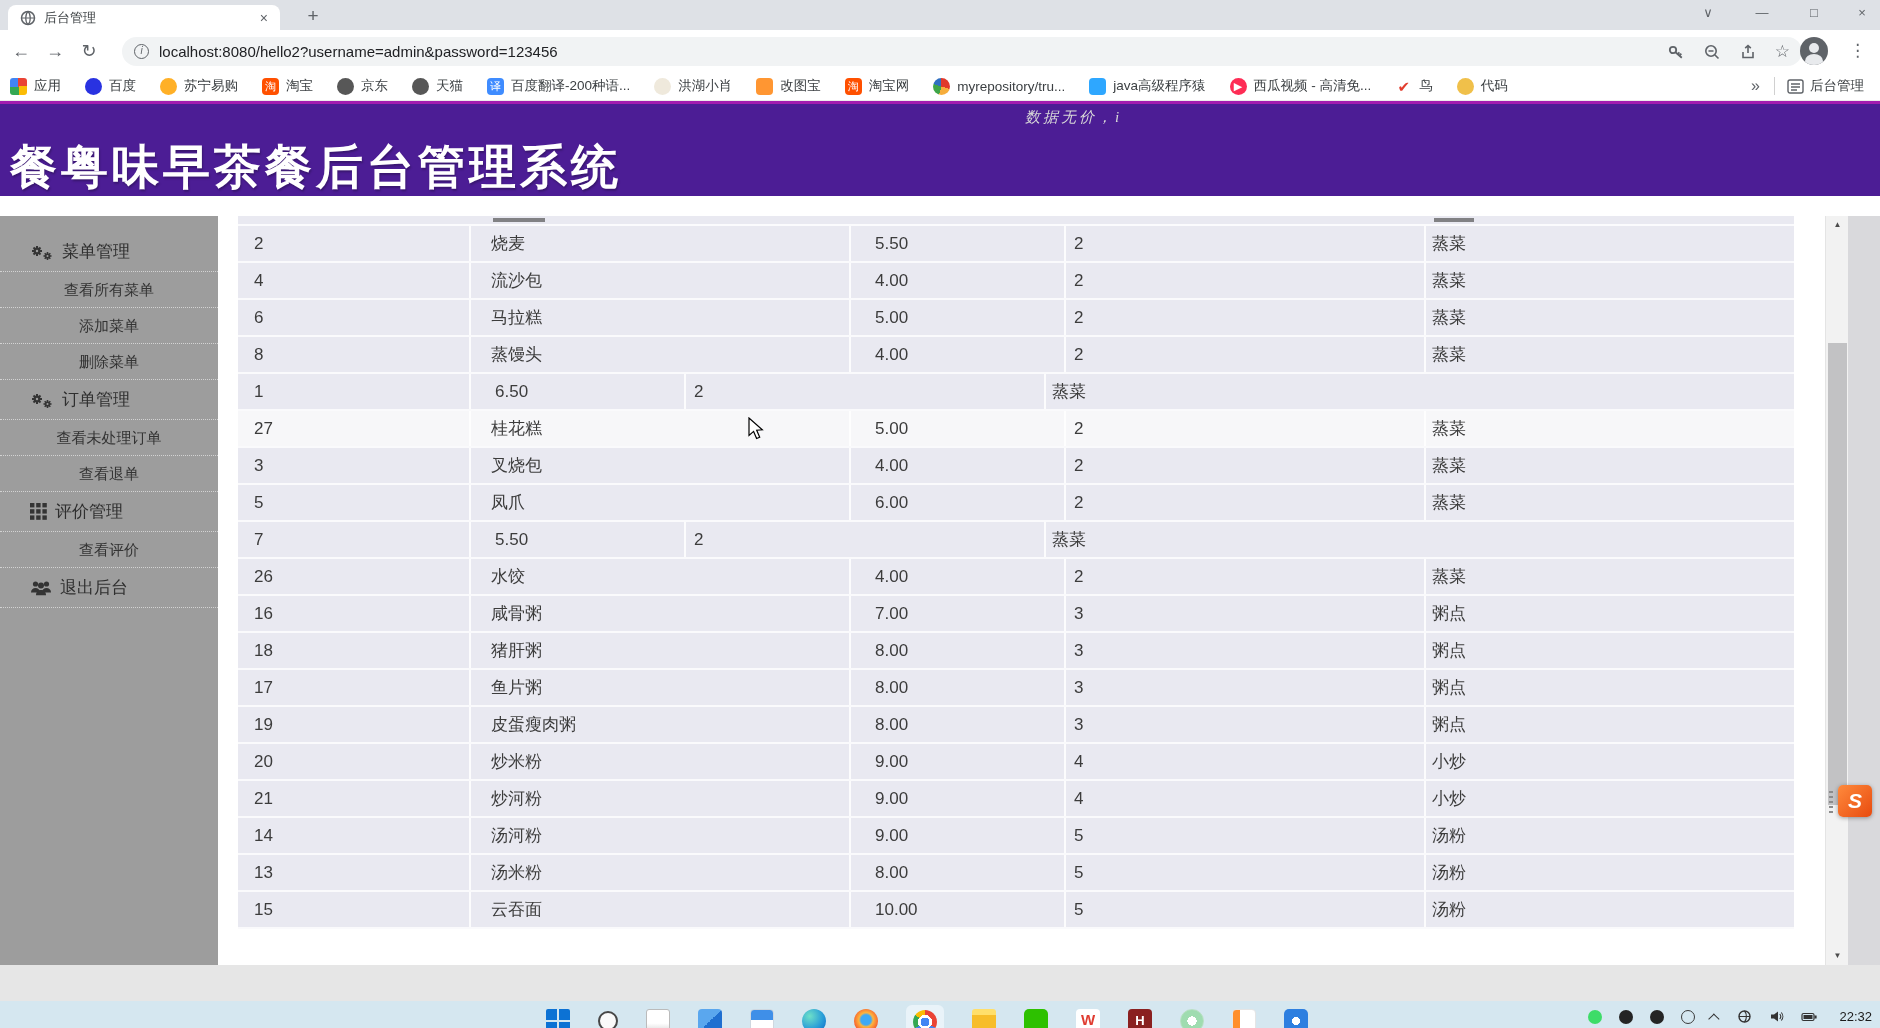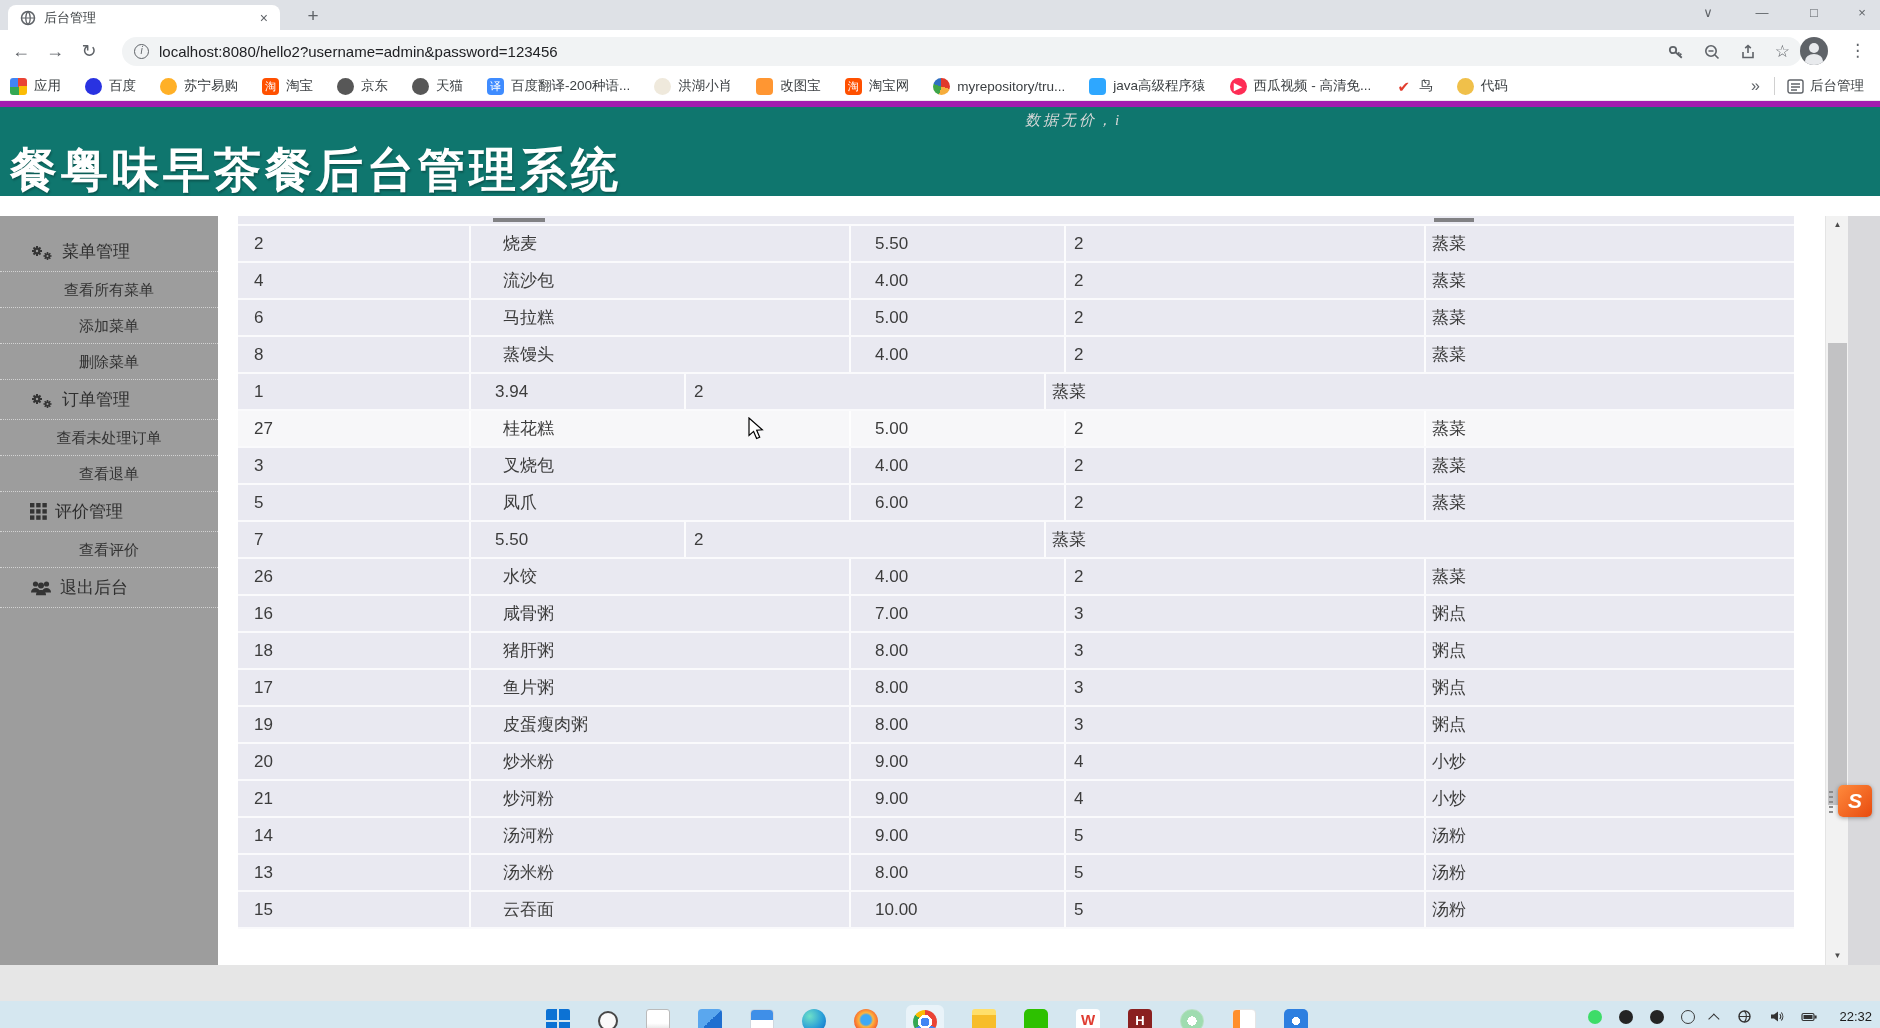--- a/index.html
+++ b/index.html
@@ -39,22 +39,22 @@
          text-align:center; flex:none; overflow:hidden; }
   .fav-apps { background:conic-gradient(#ea4335 0 25%,#fbbc05 0 50%,#34a853 0 75%,#4285f4 0); border-radius:3px; }
   .fav-multi { background:conic-gradient(#e0392b 0 30%,#f6ad3c 0 55%,#3fa548 0 80%,#2f6fc1 0); border-radius:50%; }
   .fav-bird { background:transparent; color:#e23d2e; font-size:15px; font-weight:bold; }
   .bm-right { margin-left:auto; display:flex; align-items:center; flex:none; }
   .chev2 { font-size:16px; color:#5f6368; margin-right:14px; }
   .bm-div { width:1px; height:18px; background:#d0d0d0; margin-right:12px; }
   .reading-label { font-size:13.5px; color:#3c4043; margin-left:6px; width:60px; overflow:hidden; white-space:nowrap; }
 
   
-  .page-header { position:absolute; left:0; top:101px; width:1880px; height:95px; background:#0f766e;
-                 border-top:6px solid #a21caf; overflow:hidden; }
+  .page-header { position:absolute; left:0; top:101px; width:1880px; height:95px; background:#4c1d95;
+                 border-top:3px solid #a21caf; overflow:hidden; }
   .marquee { position:absolute; left:1025px; top:4px; font-size:15px; color:#d8d8d8; letter-spacing:3px;
              font-family:"Liberation Serif","DejaVu Serif",serif; font-style:italic; }
   .site-title { position:absolute; left:10px; top:32px; font-size:47px; color:#fff; font-weight:bold;
                 letter-spacing:4px; font-family:"DejaVu Serif","Liberation Serif",serif;
                 text-shadow:1px 2px 2px rgba(0,0,0,.25); white-space:nowrap; }
 
   .page-body { position:absolute; left:0; top:216px; width:1880px; height:749px; background:#fff; }
   .sidebar { position:absolute; left:0; top:0; width:218px; height:749px; background:#9d9d9d; padding-top:16px; }
   .sgroup { height:40px; display:flex; align-items:center; padding-left:30px; color:#2f2f2f; font-size:17px;
             border-bottom:1px dotted rgba(255,255,255,.55); }
@@ -63,21 +63,21 @@
             border-bottom:1px dotted rgba(255,255,255,.55); }
 
   .content { position:absolute; left:218px; top:0; width:1607px; height:749px; background:#fff; overflow:hidden; }
   .menu-table { position:absolute; left:20px; top:0; width:1556px; }
   .sliver { height:10px; background:#e9e9f1; border-bottom:2px solid #fbfbfd; position:relative; overflow:hidden; }
   .sliver i { position:absolute; bottom:2px; height:4px; background:#4a4a4a; opacity:.65; }
   .trow { display:flex; height:37px; background:#e9e9f1; border-bottom:2px solid #fafafc; }
   .trow.hl { background:#f7f7f9; }
   .tcell { line-height:35px; font-size:17px; color:#3c3c3c; border-right:2px solid rgba(255,255,255,.85);
            white-space:nowrap; overflow:hidden; }
-  .c0 { width:233px; padding-left:16px; } .c1 { width:380px; padding-left:32px; }
+  .c0 { width:233px; padding-left:16px; } .c1 { width:380px; padding-left:20px; }
   .c2 { width:215px; padding-left:24px; } .c3 { width:360px; padding-left:8px; }
   .c4 { flex:1; padding-left:6px; border-right:none; }
 
   .iscroll { position:absolute; left:1825px; top:0; width:23px; height:749px; background:#f2f2f2;
              border-left:1px solid #e4e4e4; }
   .sbtn { position:absolute; left:0; width:23px; height:18px; text-align:center; font-size:8px; color:#4c4c4c;
           line-height:18px; }
   .sthumb { position:absolute; left:2px; top:127px; width:19px; height:462px; background:#c2c2c4; }
   .right-strip { position:absolute; left:1848px; top:0; width:32px; height:749px; background:#d9d9dc; }
 
@@ -377,21 +377,21 @@
         </div>
         <div class="trow">
           <div class="tcell c0">8</div>
           <div class="tcell c1">蒸馒头</div>
           <div class="tcell c2">4.00</div>
           <div class="tcell c3">2</div>
           <div class="tcell c4">蒸菜</div>
         </div>
         <div class="trow">
           <div class="tcell c0">1</div>
-          <div class="tcell c2">3.94</div>
+          <div class="tcell c2">6.50</div>
           <div class="tcell c3">2</div>
           <div class="tcell c4">蒸菜</div>
         </div>
         <div class="trow hl">
           <div class="tcell c0">27</div>
           <div class="tcell c1">桂花糕</div>
           <div class="tcell c2">5.00</div>
           <div class="tcell c3">2</div>
           <div class="tcell c4">蒸菜</div>
         </div>

